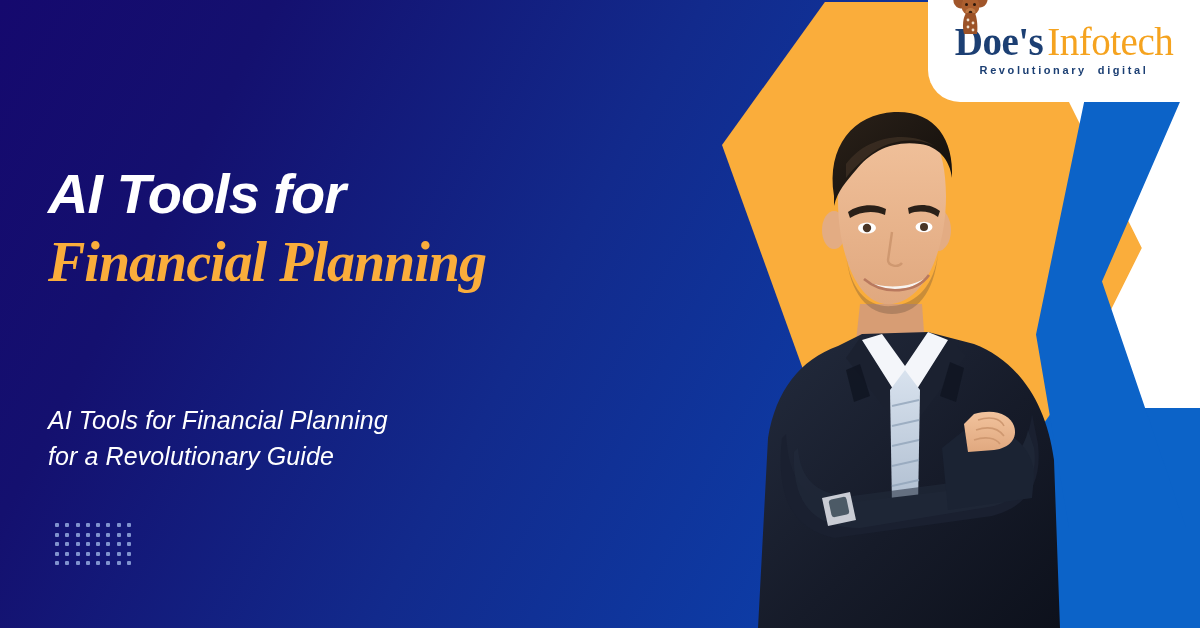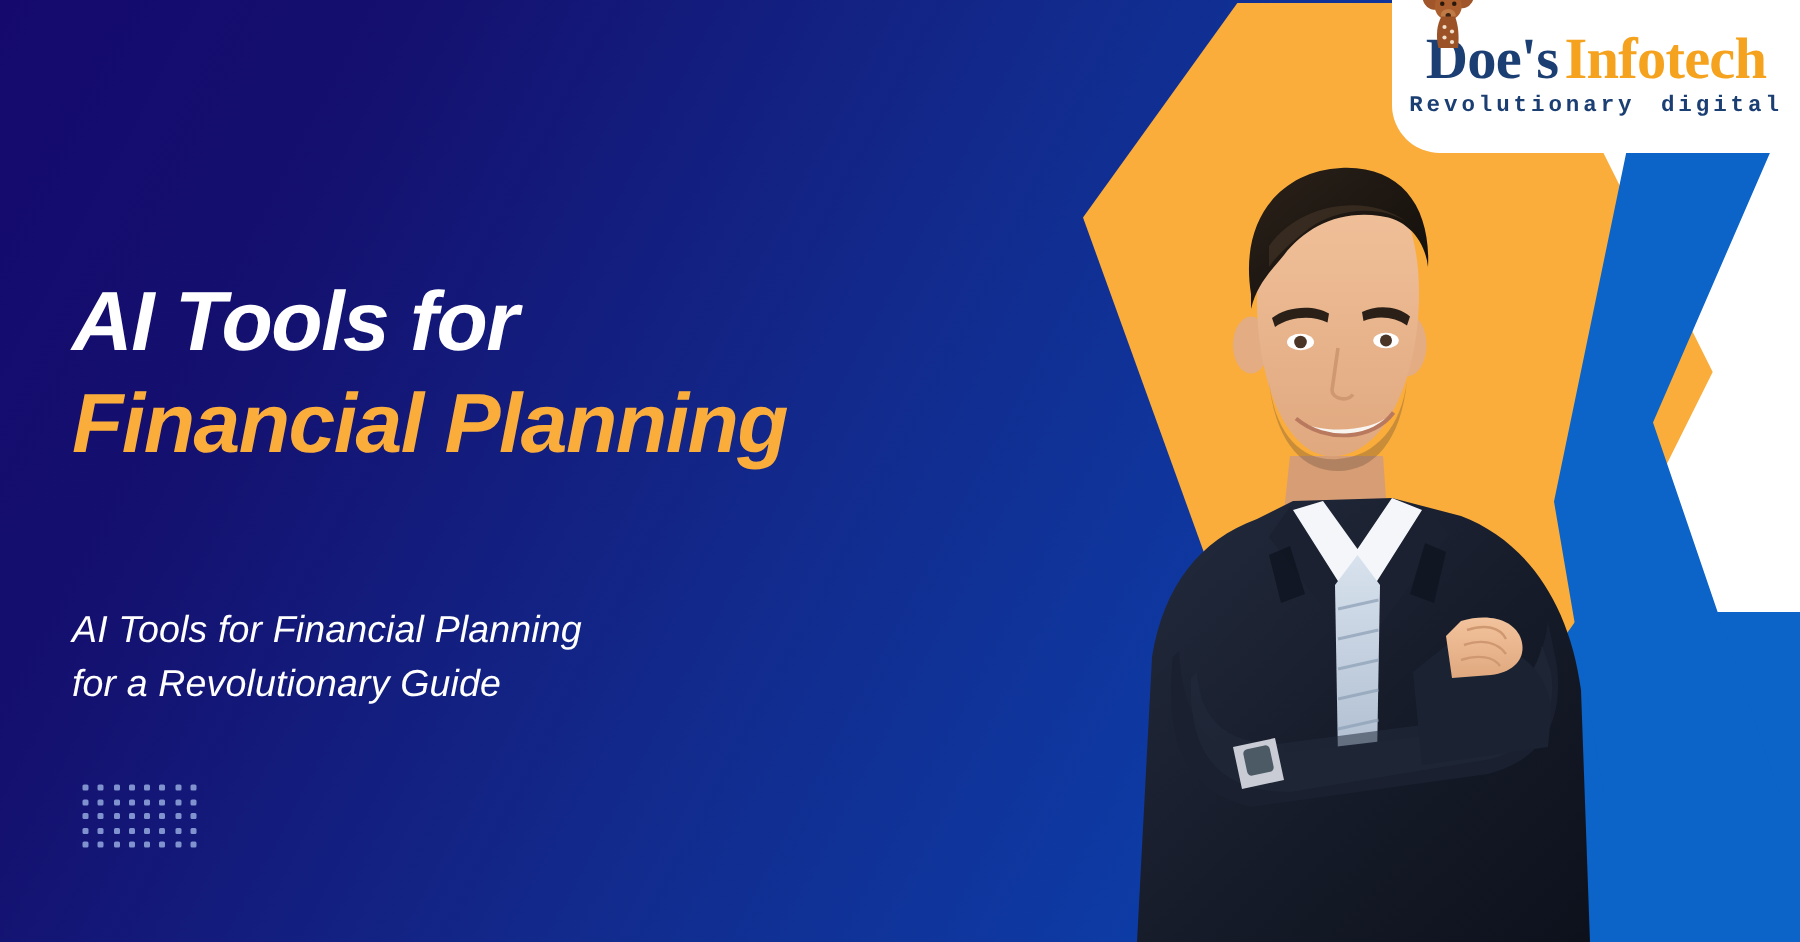--- a/index.html
+++ b/index.html
@@ -101,29 +101,29 @@
   .logo-does {
     font-family: "Liberation Serif", serif;
     font-size: 39px;
     font-weight: 700;
     color: #1c3f73;
     letter-spacing: -0.5px;
   }
   .logo-infotech {
     font-family: "Liberation Serif", serif;
     font-size: 39px;
-    font-weight: 700;
+    font-weight: 400;
     color: #f5a31f;
     letter-spacing: -0.5px;
     margin-left: 4px;
   }
   .logo-tag {
     margin-top: 3px;
-    font-family: Liberation Mono, monospace;
-    font-size: 15px;
+    font-family: Liberation Sans, sans-serif;
+    font-size: 11px;
     font-weight: 700;
     color: #1c3f73;
     letter-spacing: 2.6px;
     white-space: nowrap;
   }
   .logo-tag .tag-gap { letter-spacing: 8px; }
 
   
   .person {
     position: absolute;
@@ -142,22 +142,22 @@
   }
   .headline-line {
     font-size: 56px;
     font-weight: 700;
     font-style: italic;
     letter-spacing: -1px;
     line-height: 1.22;
     margin: 0;
     white-space: nowrap;
   }
-  .headline-line.l1 { color: #ffffff; margin-top: 20px; }
-  .headline-line.l2 { color: #faad3b; }
+  .headline-line.l1 { color: #ffffff; }
+  .headline-line.l2 { color: #faad3b; font-family: Liberation Serif, serif; }
 
   .subhead {
     position: absolute;
     left: 48px;
     top: 403px;
     width: 680px;
   }
   .subhead-line {
     font-size: 25px;
     font-weight: 300;

